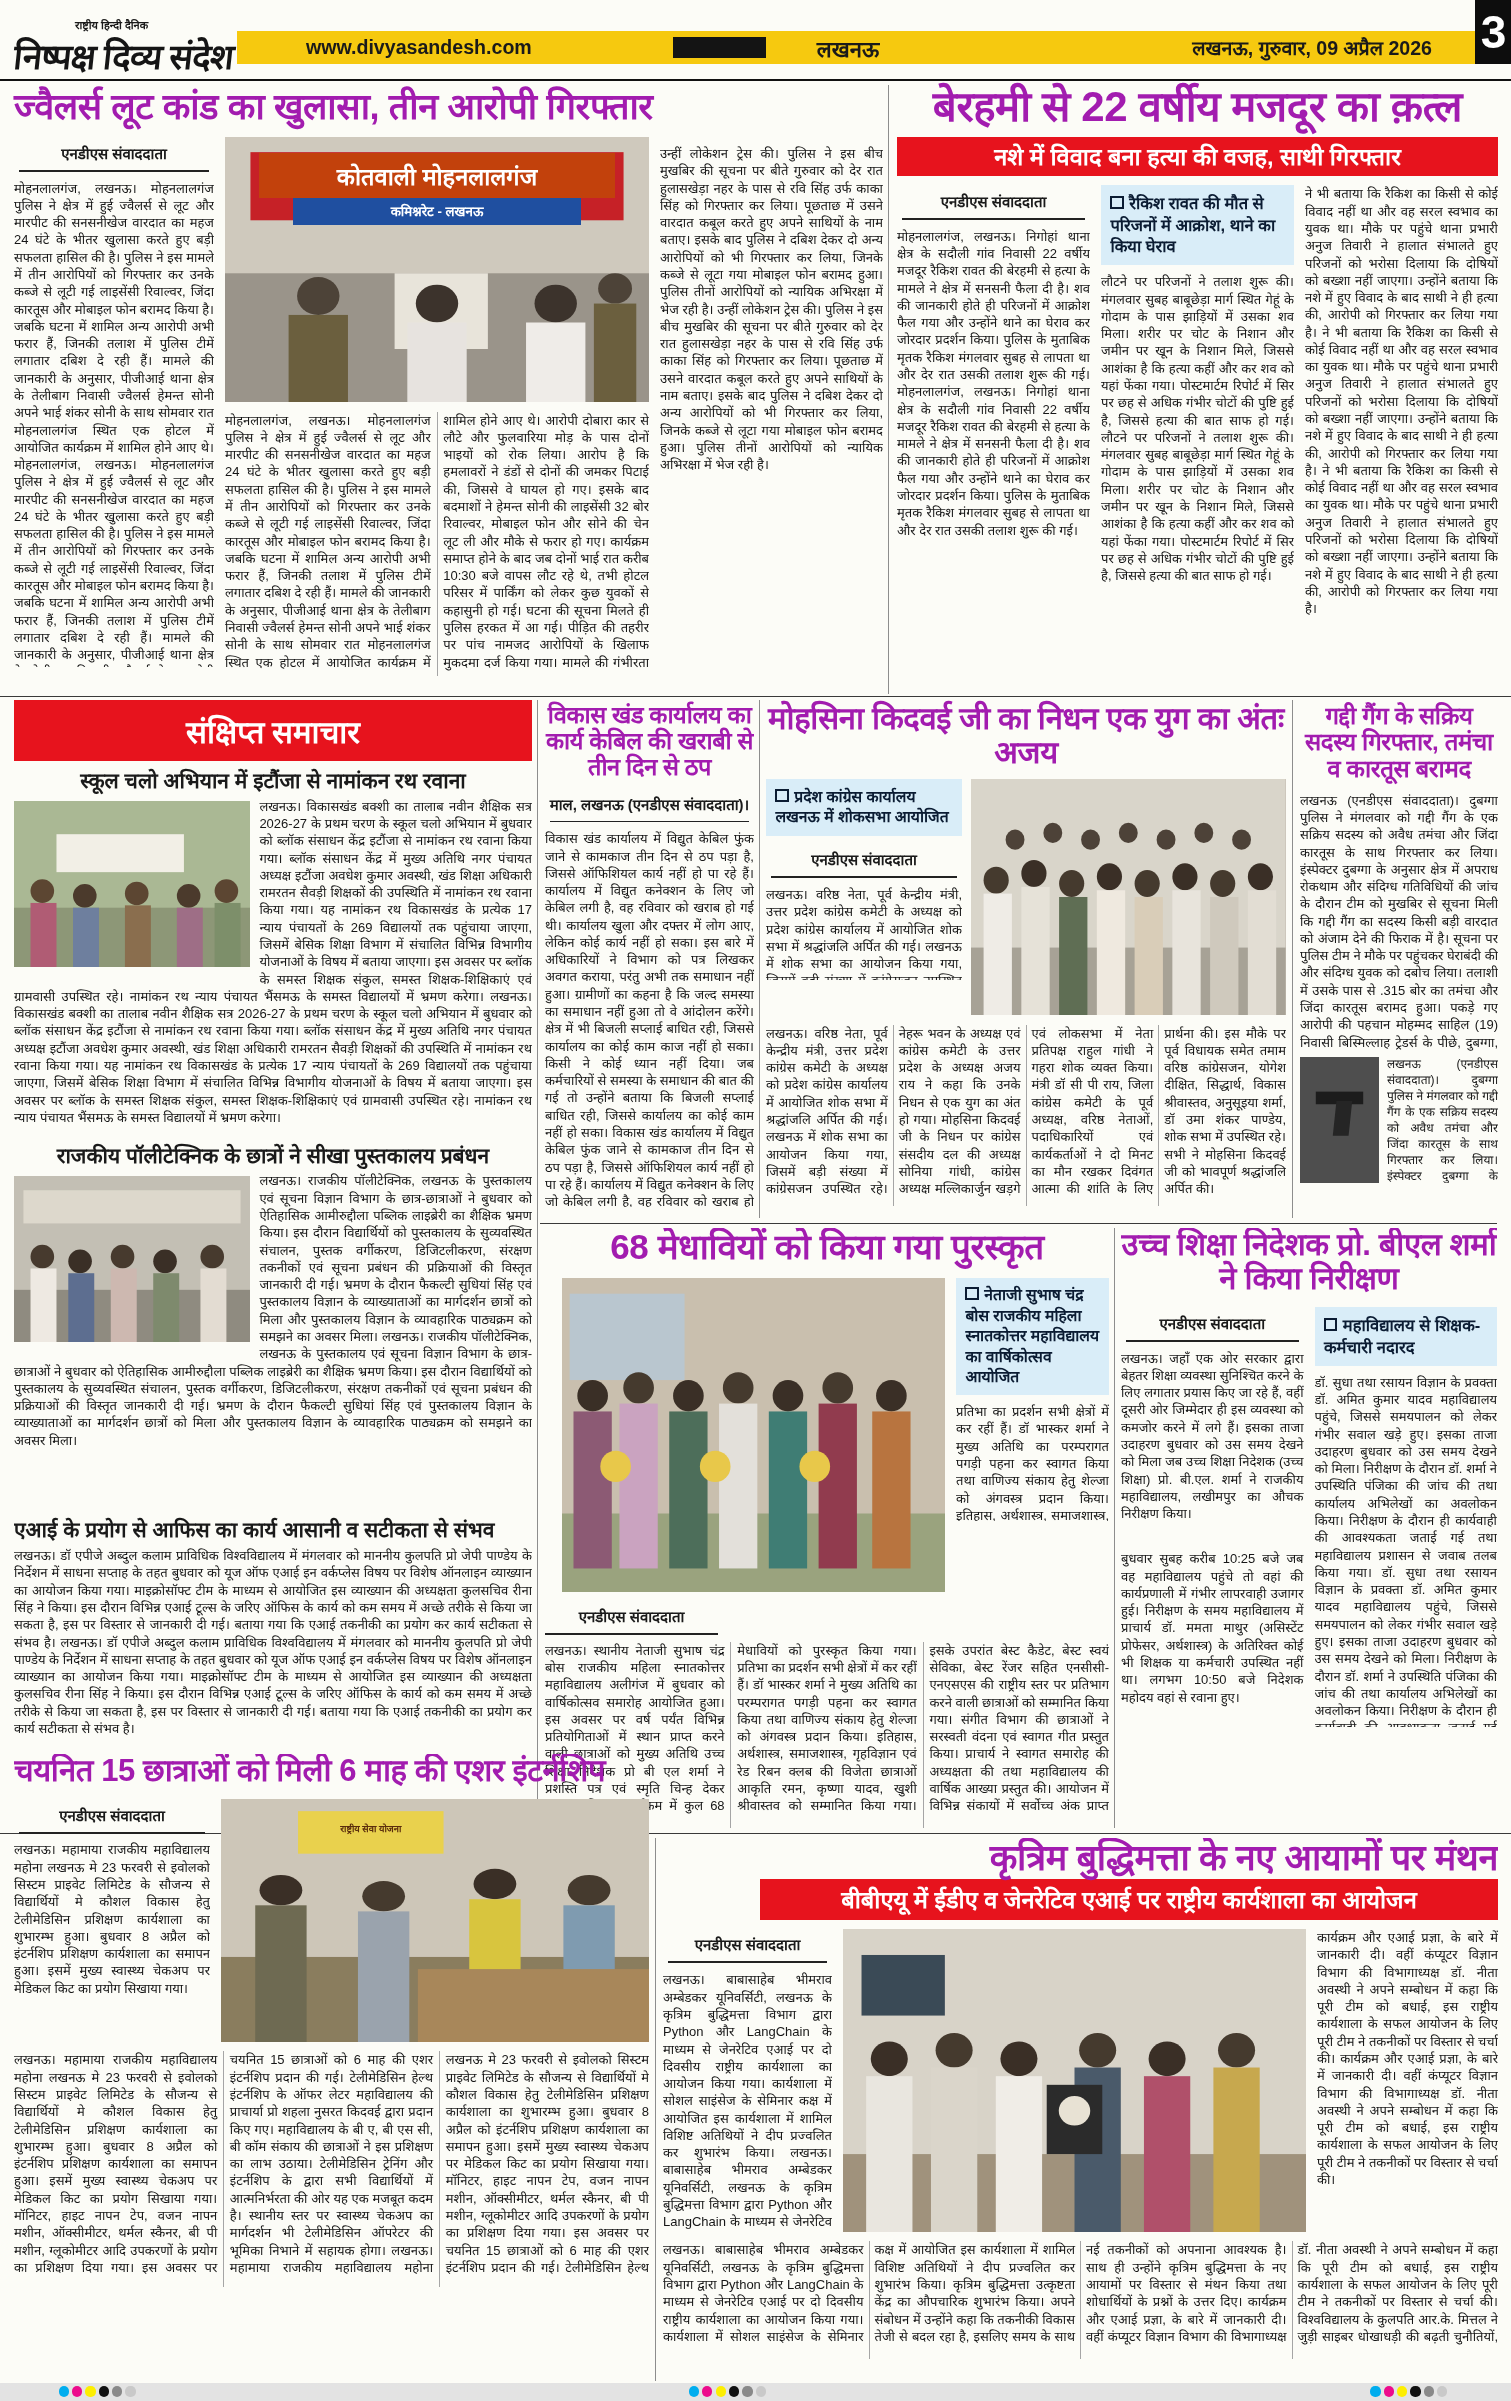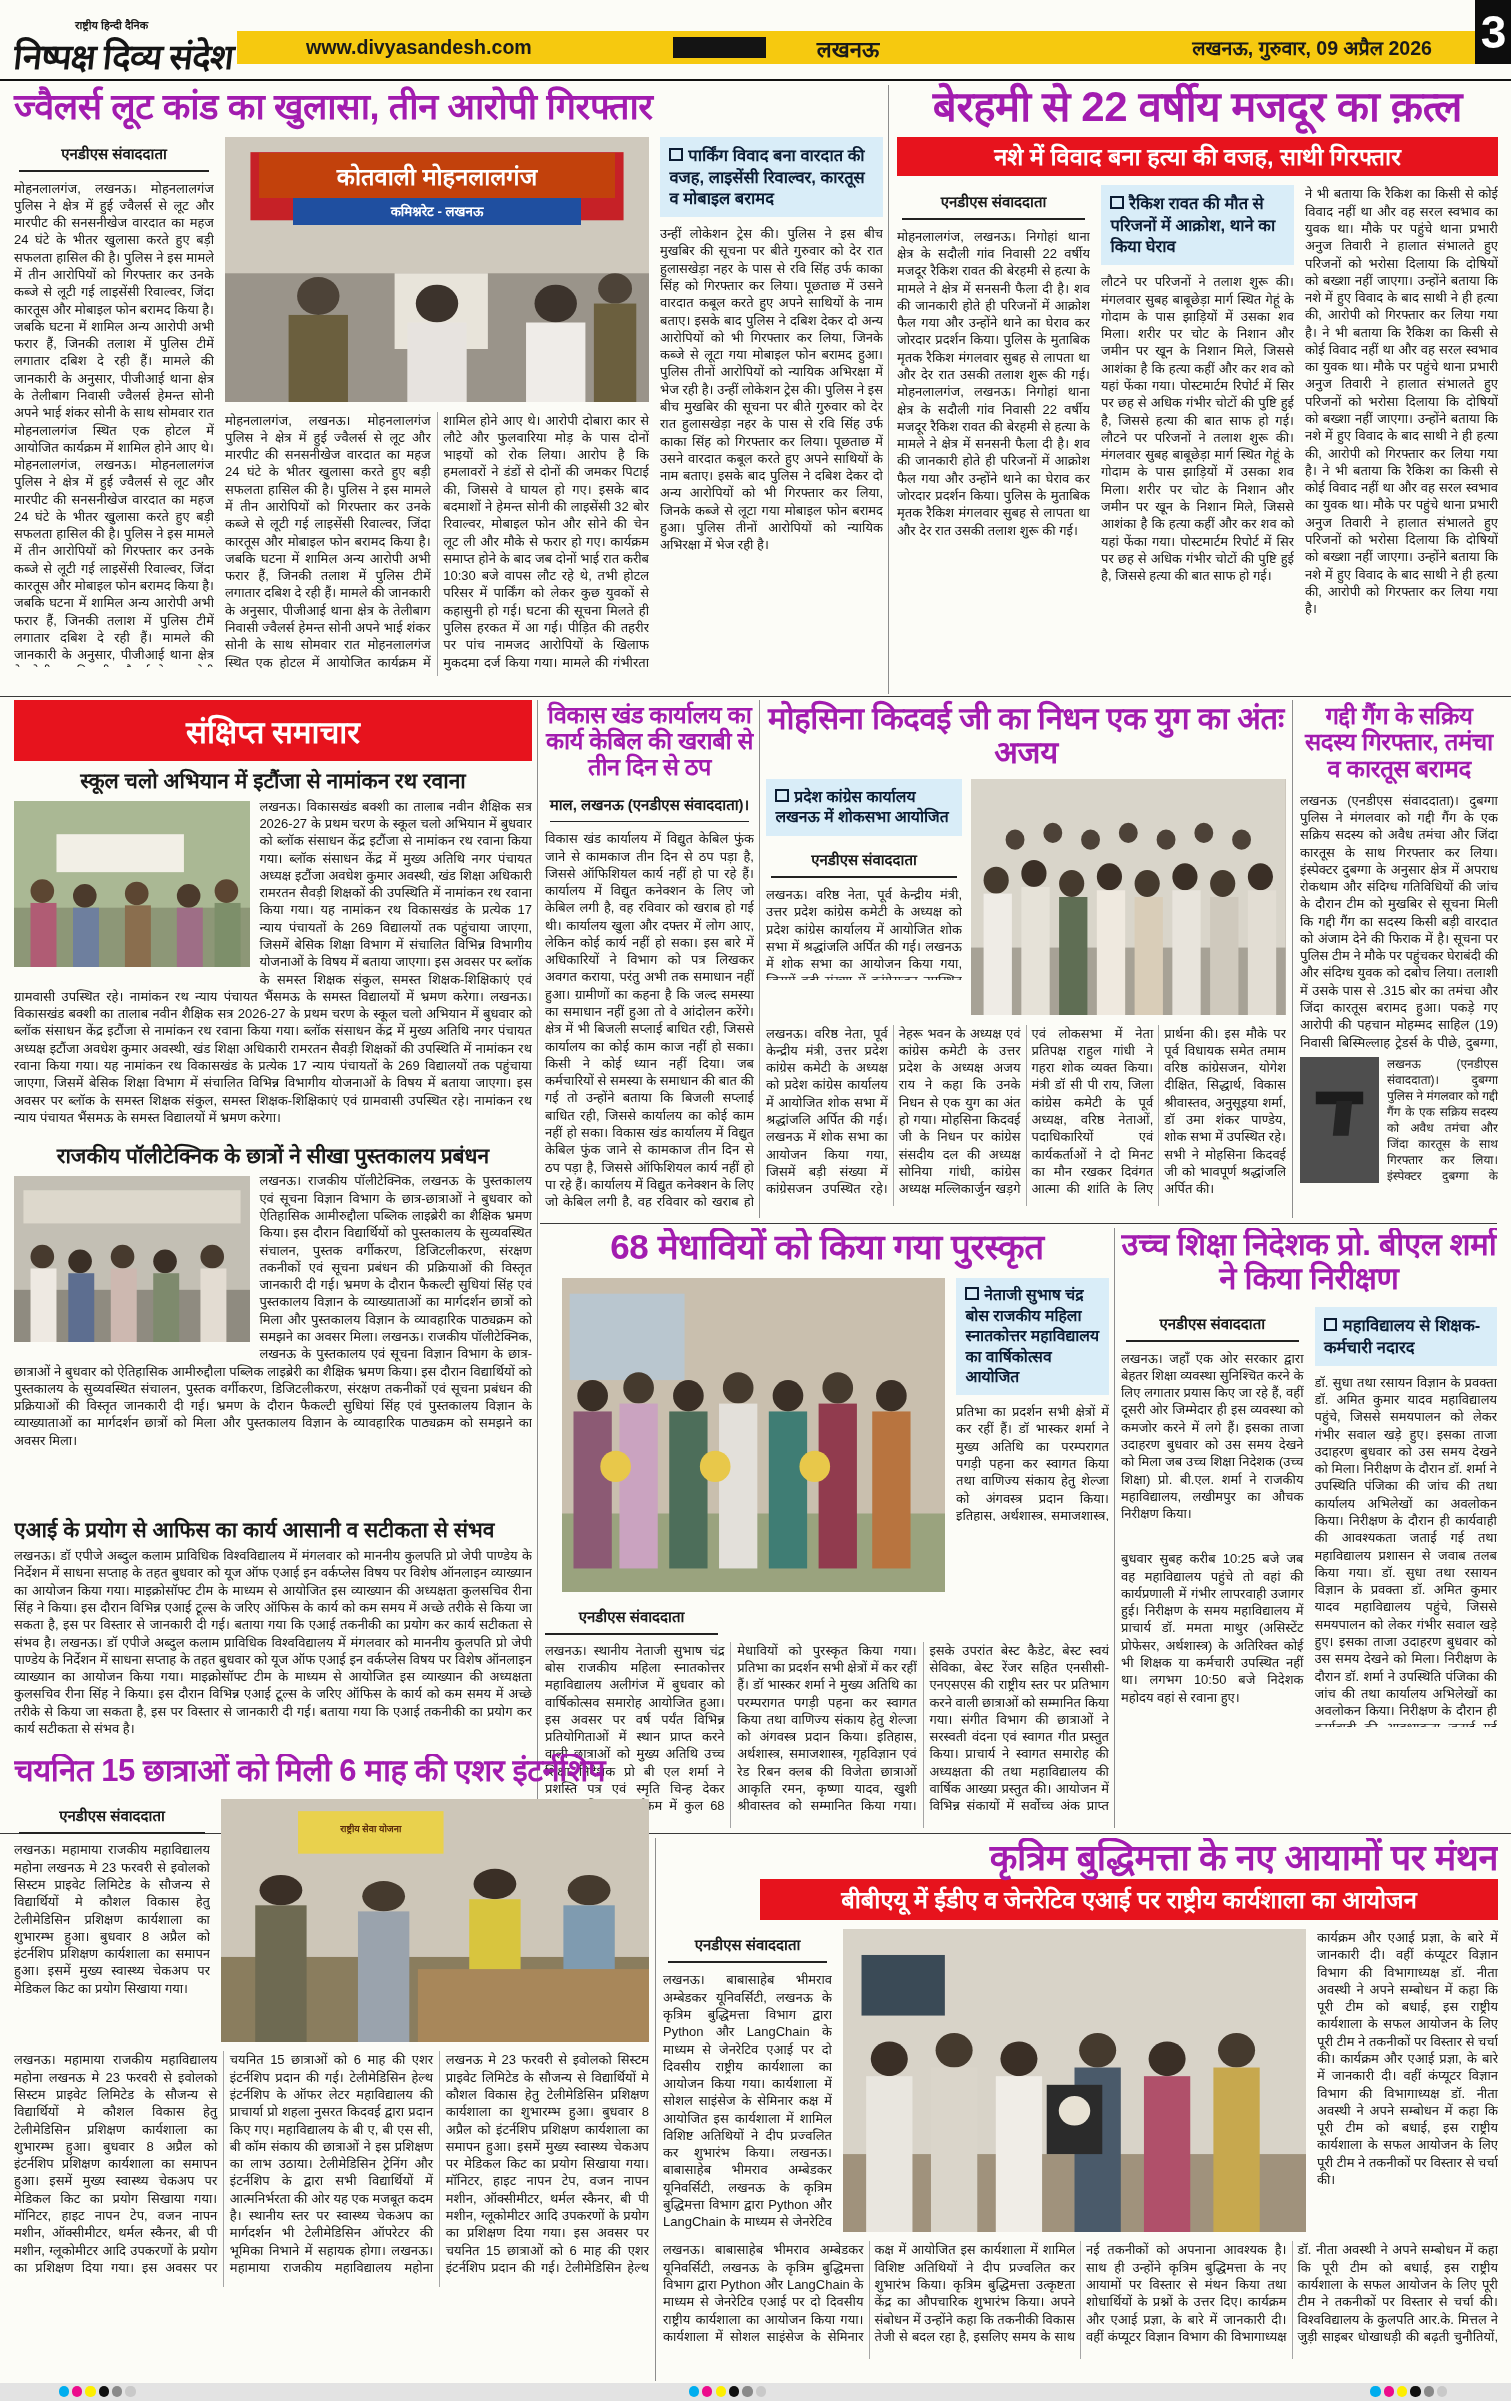--- a/index.html
+++ b/index.html
@@ -80,21 +80,20 @@
               <rect x="71" y="49" width="14" height="21" fill="#efece8"></rect>
             <circle cx="92" cy="40" r="4" fill="#4d4338"></circle>
               <rect x="87" y="44" width="10" height="26" fill="#6b5f3e"></rect>
           </svg>
           <div class="signband1">कोतवाली मोहनलालगंज</div>
           <div class="signband2">कमिश्नरेट - लखनऊ</div>
         </div>
         <div class="bt cols2" style="height:264px;margin-top:9.4px;">मोहनलालगंज, लखनऊ। मोहनलालगंज पुलिस ने क्षेत्र में हुई ज्वैलर्स से लूट और मारपीट की सनसनीखेज वारदात का महज 24 घंटे के भीतर खुलासा करते हुए बड़ी सफलता हासिल की है। पुलिस ने इस मामले में तीन आरोपियों को गिरफ्तार कर उनके कब्जे से लूटी गई लाइसेंसी रिवाल्वर, जिंदा कारतूस और मोबाइल फोन बरामद किया है। जबकि घटना में शामिल अन्य आरोपी अभी फरार हैं, जिनकी तलाश में पुलिस टीमें लगातार दबिश दे रही हैं। मामले की जानकारी के अनुसार, पीजीआई थाना क्षेत्र के तेलीबाग निवासी ज्वैलर्स हेमन्त सोनी अपने भाई शंकर सोनी के साथ सोमवार रात मोहनलालगंज स्थित एक होटल में आयोजित कार्यक्रम में शामिल होने आए थे।  आरोपी दोबारा कार से लौटे और फुलवारिया मोड़ के पास दोनों भाइयों को रोक लिया। आरोप है कि हमलावरों ने डंडों से दोनों की जमकर पिटाई की, जिससे वे घायल हो गए। इसके बाद बदमाशों ने हेमन्त सोनी की लाइसेंसी 32 बोर रिवाल्वर, मोबाइल फोन और सोने की चेन लूट ली और मौके से फरार हो गए। कार्यक्रम समाप्त होने के बाद जब दोनों भाई रात करीब 10:30 बजे वापस लौट रहे थे, तभी होटल परिसर में पार्किंग को लेकर कुछ युवकों से कहासुनी हो गई।  घटना की सूचना मिलते ही पुलिस हरकत में आ गई। पीड़ित की तहरीर पर पांच नामजद आरोपियों के खिलाफ मुकदमा दर्ज किया गया। मामले की गंभीरता को देखते हुए पुलिस ने दो विशेष टीमों का गठन किया। जांच के दौरान पुलिस ने करीब सौ सीसीटीवी कैमरों की फुटेज खंगाली और आरोपियों की पहचान कर खुलासा कर दिया। वहीं, फरार आरोपियों की गिरफ्तारी के लिए संभावित ठिकानों पर लगातार दबिश दी जा रही है। इस वारदात के बाद क्षेत्र में गश्त बढ़ा दी गई है।  मोहनलालगंज, लखनऊ। मोहनलालगंज पुलिस ने क्षेत्र में हुई ज्वैलर्स से लूट और मारपीट की सनसनीखेज वारदात का महज 24 घंटे के भीतर खुलासा करते हुए बड़ी सफलता हासिल की है। पुलिस ने इस मामले में तीन आरोपियों को गिरफ्तार कर उनके कब्जे से लूटी गई लाइसेंसी रिवाल्वर, जिंदा कारतूस और मोबाइल फोन बरामद किया है। जबकि घटना में शामिल अन्य आरोपी अभी फरार हैं, जिनकी तलाश में पुलिस टीमें लगातार दबिश दे रही हैं। मामले की जानकारी के अनुसार, पीजीआई थाना क्षेत्र के तेलीबाग निवासी ज्वैलर्स हेमन्त सोनी अपने भाई शंकर सोनी के साथ सोमवार रात मोहनलालगंज स्थित एक होटल में आयोजित कार्यक्रम में शामिल होने आए थे।  आरोपी दोबारा कार से लौटे और फुलवारिया मोड़ के पास दोनों भाइयों को रोक लिया। आरोप है कि हमलावरों ने डंडों से दोनों की जमकर पिटाई की, जिससे वे घायल हो गए। इसके बाद बदमाशों ने हेमन्त सोनी की लाइसेंसी 32 बोर रिवाल्वर, मोबाइल फोन और सोने की चेन लूट ली और मौके से फरार हो गए। कार्यक्रम समाप्त होने के बाद जब दोनों भाई रात करीब 10:30 बजे वापस लौट रहे थे, तभी होटल परिसर में पार्किंग को लेकर कुछ युवकों से कहासुनी हो गई।  घटना की सूचना मिलते ही पुलिस हरकत में आ गई। पीड़ित की तहरीर पर पांच नामजद आरोपियों के खिलाफ मुकदमा दर्ज किया गया। मामले की गंभीरता को देखते हुए पुलिस ने दो विशेष टीमों का गठन किया। जांच के दौरान पुलिस ने करीब सौ सीसीटीवी कैमरों की फुटेज खंगाली और आरोपियों की पहचान कर खुलासा कर दिया। वहीं, फरार आरोपियों की गिरफ्तारी के लिए संभावित ठिकानों पर लगातार दबिश दी जा रही है। इस वारदात के बाद क्षेत्र में गश्त बढ़ा दी गई है।</div>
       </div>
       <div style="flex:1;">
-        <div class="bluebox"><span class="sq"></span><span>पार्किंग विवाद बना वारदात की वजह, लाइसेंसी रिवाल्वर, कारतूस व मोबाइल बरामद</span></div>
         <div class="bt" style="height:393px;margin-top:7.9px;">उन्हीं लोकेशन ट्रेस की। पुलिस ने इस बीच मुखबिर की सूचना पर बीते गुरुवार को देर रात हुलासखेड़ा नहर के पास से रवि सिंह उर्फ काका सिंह को गिरफ्तार कर लिया। पूछताछ में उसने वारदात कबूल करते हुए अपने साथियों के नाम बताए। इसके बाद पुलिस ने दबिश देकर दो अन्य आरोपियों को भी गिरफ्तार कर लिया, जिनके कब्जे से लूटा गया मोबाइल फोन बरामद हुआ। पुलिस तीनों आरोपियों को न्यायिक अभिरक्षा में भेज रही है।  उन्हीं लोकेशन ट्रेस की। पुलिस ने इस बीच मुखबिर की सूचना पर बीते गुरुवार को देर रात हुलासखेड़ा नहर के पास से रवि सिंह उर्फ काका सिंह को गिरफ्तार कर लिया। पूछताछ में उसने वारदात कबूल करते हुए अपने साथियों के नाम बताए। इसके बाद पुलिस ने दबिश देकर दो अन्य आरोपियों को भी गिरफ्तार कर लिया, जिनके कब्जे से लूटा गया मोबाइल फोन बरामद हुआ। पुलिस तीनों आरोपियों को न्यायिक अभिरक्षा में भेज रही है।</div>
       </div>
     </div>
   </div>
 
   <div class="vline" style="left:888px;top:85px;height:609px;"></div>
 
   <div class="abs" style="left:897px;top:85px;width:601px;height:609px;">
     <h1 class="hl" style="font-size:42px;text-align:center;margin:0 0 7.9px;line-height:1.05;">बेरहमी से 22 वर्षीय मजदूर का क़त्ल</h1>
     <div class="redband" style="height:39px;font-size:23.6px;margin-bottom:9.4px;">नशे में विवाद बना हत्या की वजह, साथी गिरफ्तार</div>

